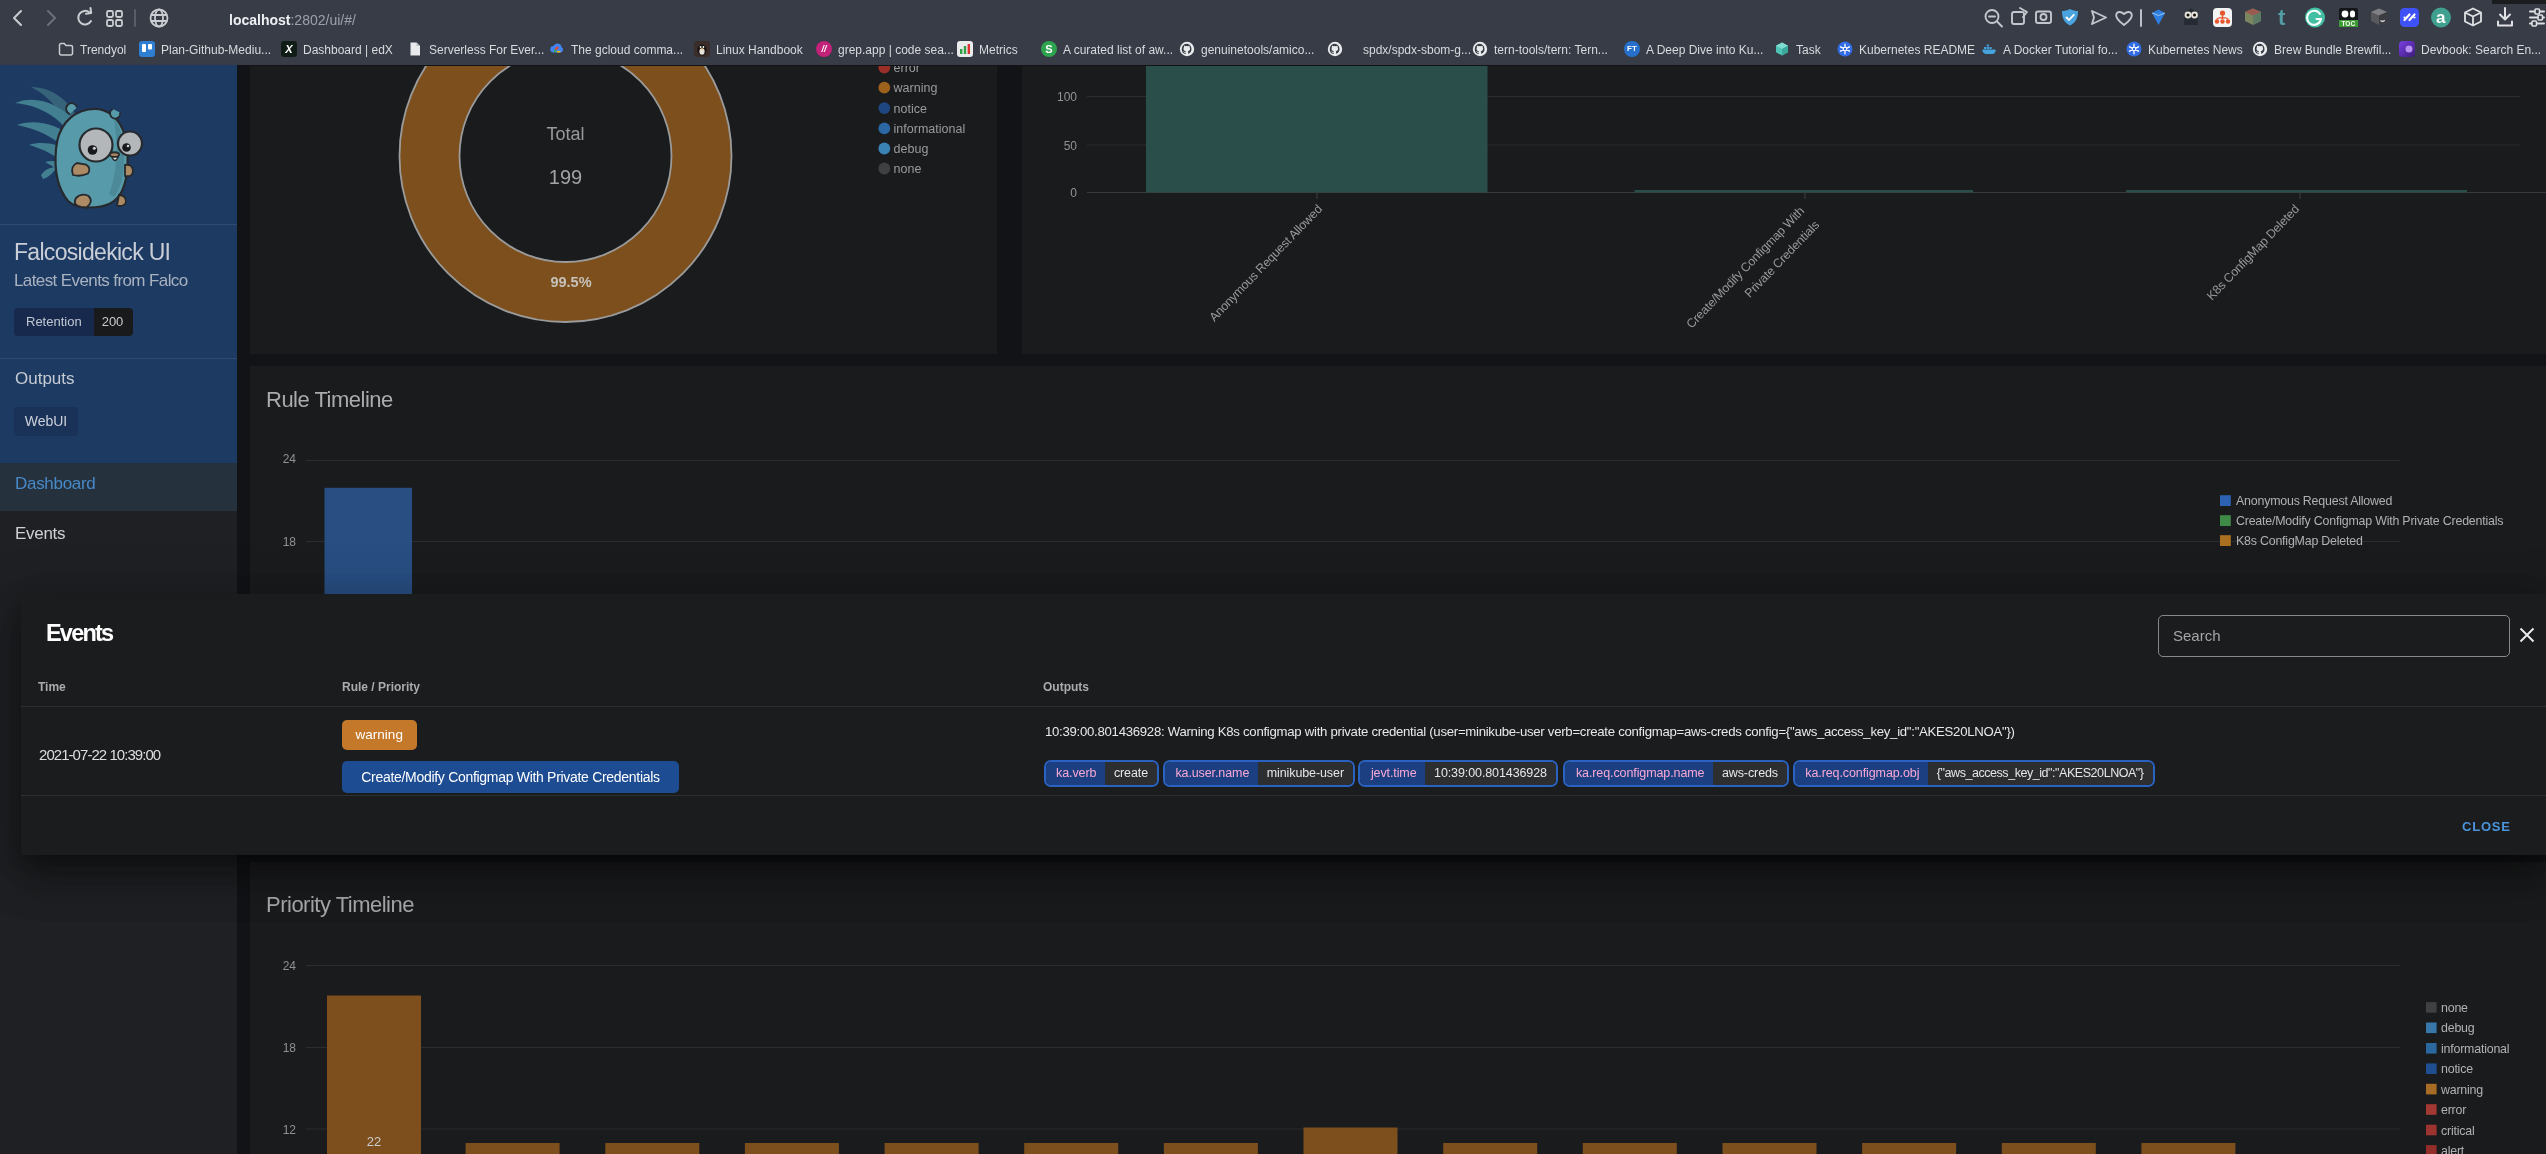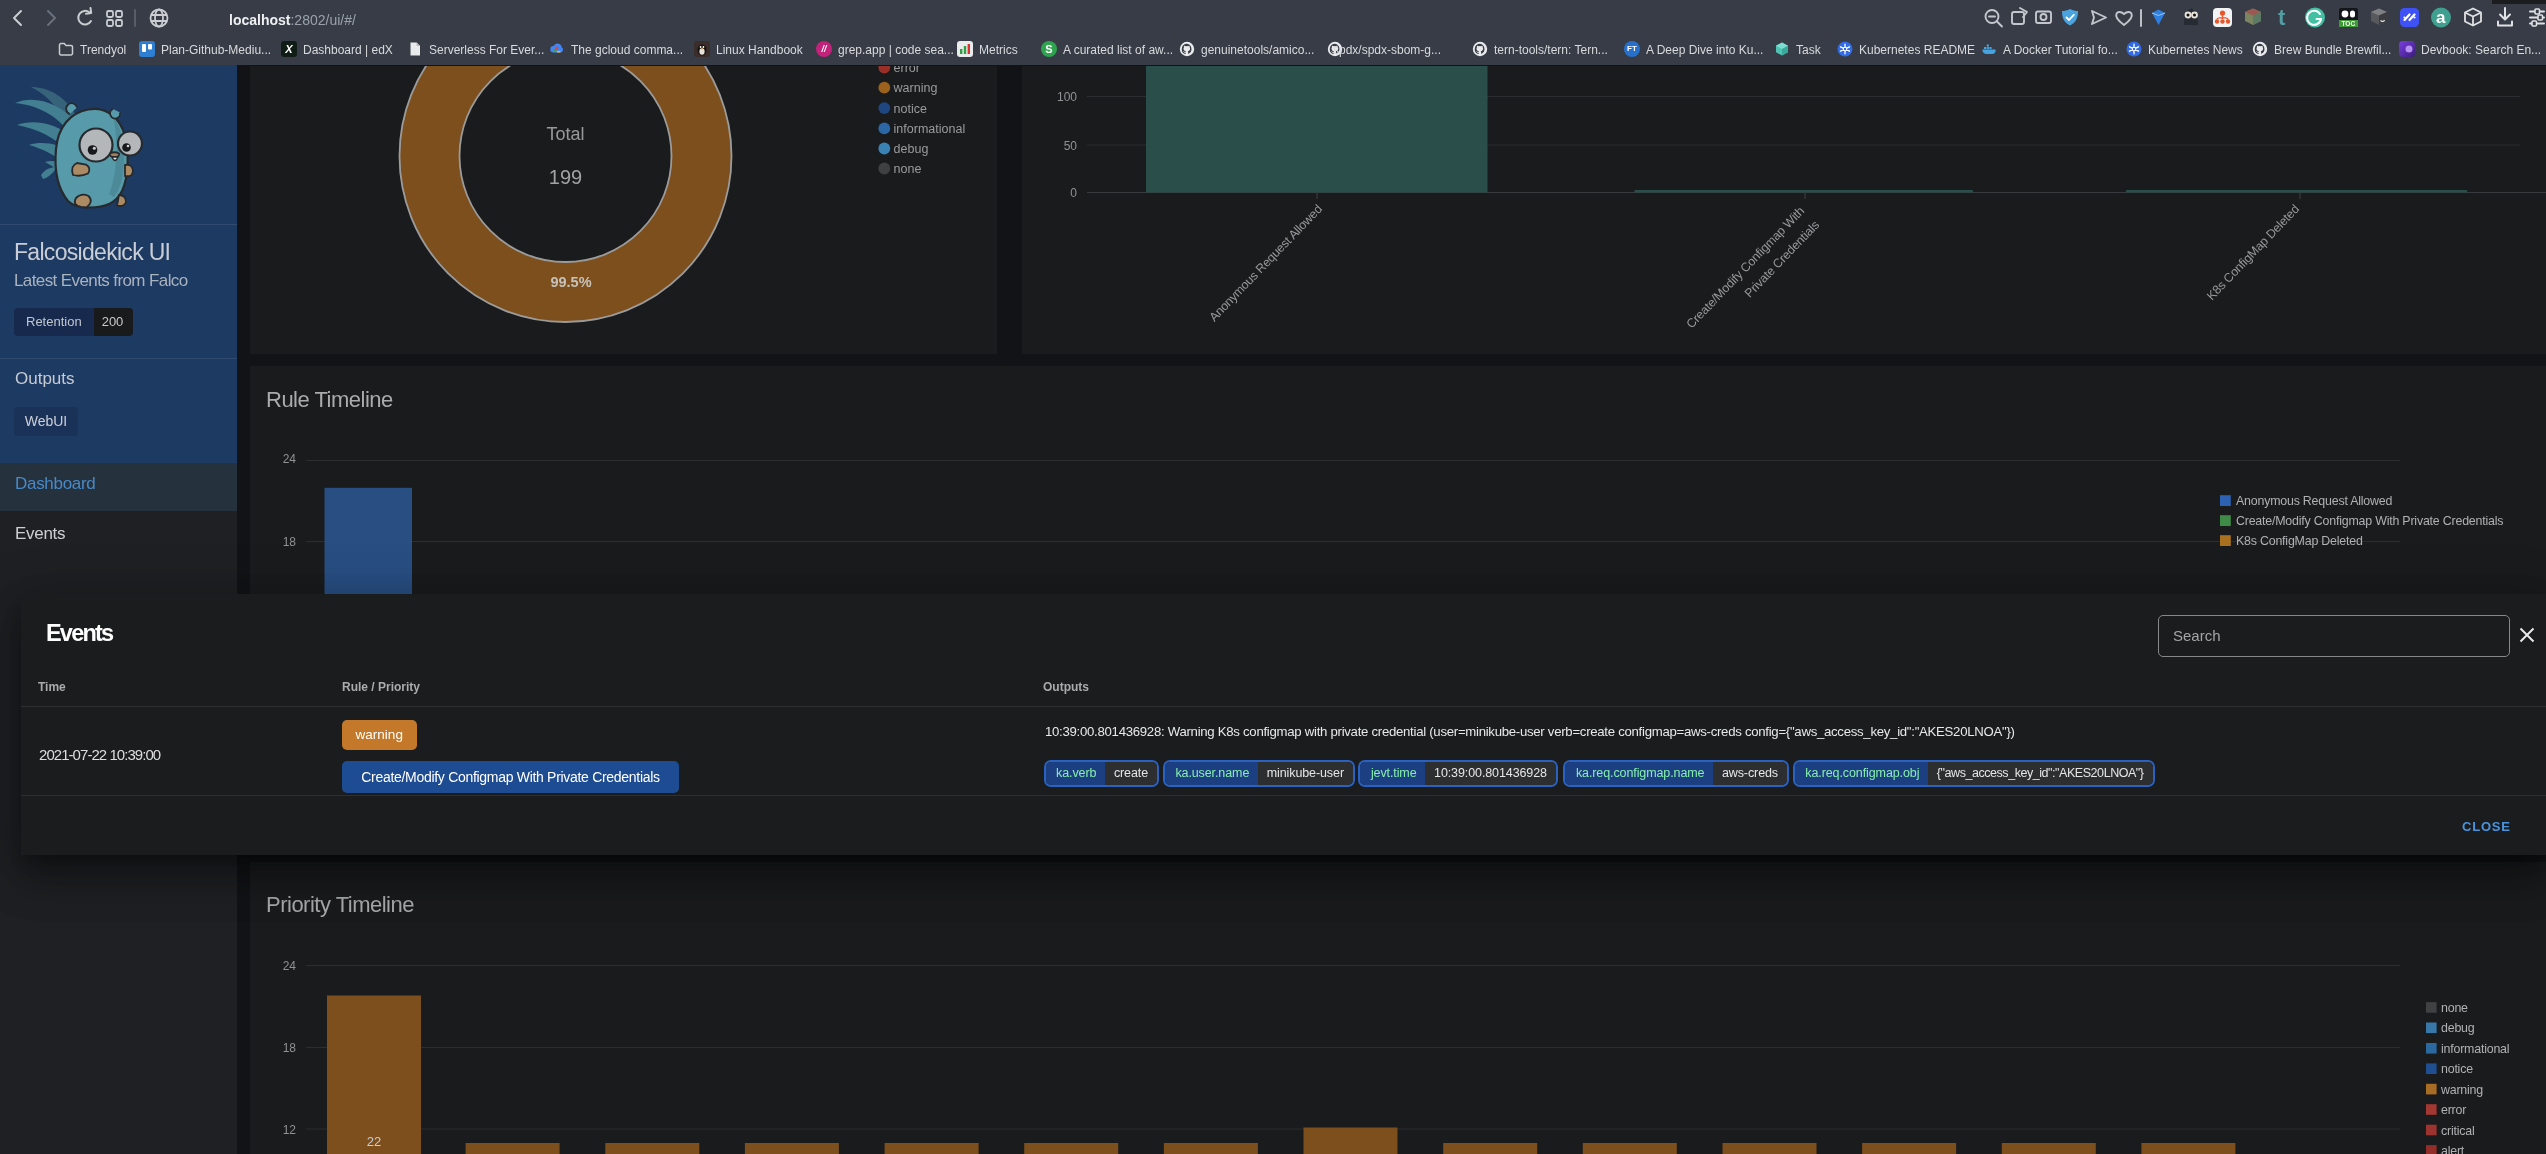--- a/index.html
+++ b/index.html
@@ -18,21 +18,21 @@
   
   #sidebar { position:absolute; left:0; top:65px; width:237px; height:1089px; background:#1e2023; }
   #sideblue { position:absolute; left:0; top:0; width:237px; height:398px; background:#1d3a62; }
   
   .panel { position:absolute; background:#1a1b1d; overflow:hidden; }
   svg text { font-family:"Liberation Sans", sans-serif; }
   
   #modal { position:absolute; left:21px; top:594px; width:2525px; height:261px; background:#1b1c1e;
      box-shadow:0 11px 15px -7px rgba(0,0,0,.3), 0 24px 38px 3px rgba(0,0,0,.24), 0 9px 46px 8px rgba(0,0,0,.22); }
   .kv { position:absolute; top:166.1px; height:27.2px; border:2px solid #2a62c2; border-radius:7px; overflow:hidden; font-size:12.5px; letter-spacing:-0.1px; white-space:nowrap; display:flex; line-height:23.2px; }
-  .kv .k { background:#1c3f82; color:#86efac; padding:0 8.5px 0 10.5px; }
+  .kv .k { background:#1c3f82; color:#f9a8d4; padding:0 8.5px 0 10.5px; }
   .kv .v { background:#2d2e30; color:#e6e6e7; padding:0 9px; }
 </style>
 </head>
 <body>
 <div id="stage">
 
   <div id="chrome">
     <svg class="abs" style="left:0;top:0" width="2546" height="36" viewBox="0 0 2546 36" fill="none">
 
       <path d="M21 11 L14 18 L21 25" stroke="#c9ccd1" stroke-width="2" stroke-linecap="round" stroke-linejoin="round"></path>
@@ -197,21 +197,21 @@
             <circle cx="8" cy="8" r="7.2" fill="#e8eaec"></circle>
             <path d="M8 2.8a5.3 5.3 0 0 0-1.7 10.3c.3 0 .4-.1.4-.3v-1c-1.5.3-1.8-.7-1.8-.7-.2-.6-.6-.8-.6-.8-.5-.3 0-.3 0-.3.5 0 .8.5.8.5.5.8 1.2.6 1.5.4 0-.3.2-.6.3-.7-1.2-.1-2.4-.6-2.4-2.6 0-.6.2-1 .5-1.4 0-.2-.2-.7.1-1.4 0 0 .4-.1 1.4.5a5 5 0 0 1 2.6 0c1-.6 1.4-.5 1.4-.5.3.7.1 1.2.1 1.4.3.4.5.8.5 1.4 0 2-1.2 2.5-2.4 2.6.2.2.4.5.4.9v1.4c0 .2.1.3.4.3A5.3 5.3 0 0 0 8 2.8Z" fill="#373c46"></path>
           </svg>
           <span class="lbl" style="left:22px">genuinetools/amico...</span>
         </div>
       <div class="bm" style="left:1283px">
           <svg class="fav" viewBox="0 0 16 16">
             <circle cx="8" cy="8" r="7.2" fill="#e8eaec"></circle>
             <path d="M8 2.8a5.3 5.3 0 0 0-1.7 10.3c.3 0 .4-.1.4-.3v-1c-1.5.3-1.8-.7-1.8-.7-.2-.6-.6-.8-.6-.8-.5-.3 0-.3 0-.3.5 0 .8.5.8.5.5.8 1.2.6 1.5.4 0-.3.2-.6.3-.7-1.2-.1-2.4-.6-2.4-2.6 0-.6.2-1 .5-1.4 0-.2-.2-.7.1-1.4 0 0 .4-.1 1.4.5a5 5 0 0 1 2.6 0c1-.6 1.4-.5 1.4-.5.3.7.1 1.2.1 1.4.3.4.5.8.5 1.4 0 2-1.2 2.5-2.4 2.6.2.2.4.5.4.9v1.4c0 .2.1.3.4.3A5.3 5.3 0 0 0 8 2.8Z" fill="#373c46"></path>
           </svg>
-          <span class="lbl" style="left:6px">spdx/spdx-sbom-g...</span>
+          <span class="lbl" style="left:36px">spdx/spdx-sbom-g...</span>
         </div>
       <div class="bm" style="left:1428px">
           <svg class="fav" viewBox="0 0 16 16">
             <circle cx="8" cy="8" r="7.2" fill="#e8eaec"></circle>
             <path d="M8 2.8a5.3 5.3 0 0 0-1.7 10.3c.3 0 .4-.1.4-.3v-1c-1.5.3-1.8-.7-1.8-.7-.2-.6-.6-.8-.6-.8-.5-.3 0-.3 0-.3.5 0 .8.5.8.5.5.8 1.2.6 1.5.4 0-.3.2-.6.3-.7-1.2-.1-2.4-.6-2.4-2.6 0-.6.2-1 .5-1.4 0-.2-.2-.7.1-1.4 0 0 .4-.1 1.4.5a5 5 0 0 1 2.6 0c1-.6 1.4-.5 1.4-.5.3.7.1 1.2.1 1.4.3.4.5.8.5 1.4 0 2-1.2 2.5-2.4 2.6.2.2.4.5.4.9v1.4c0 .2.1.3.4.3A5.3 5.3 0 0 0 8 2.8Z" fill="#373c46"></path>
           </svg>
           <span class="lbl" style="left:22px">tern-tools/tern: Tern...</span>
         </div>
       <div class="bm" style="left:1580px">
           <span class="fav" style="background:#2670cc;border-radius:8px;color:#fff;font-weight:bold;font-size:8px">FT</span>

